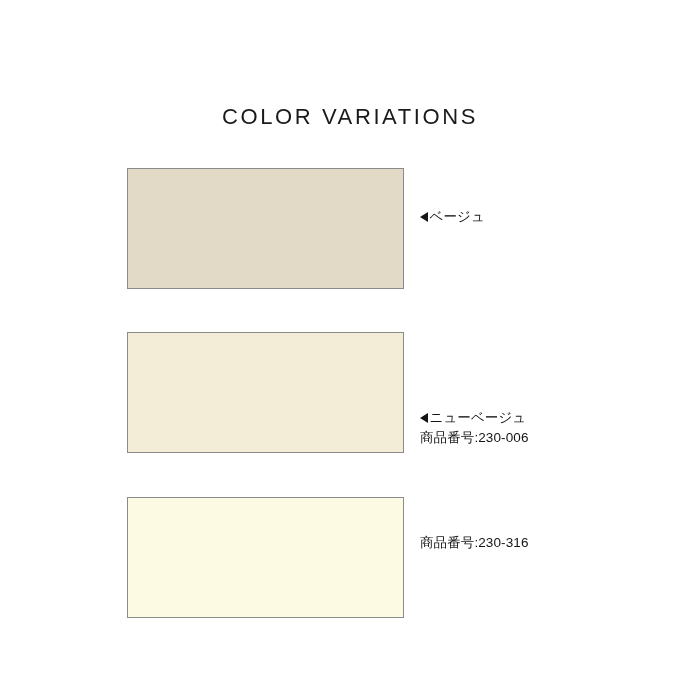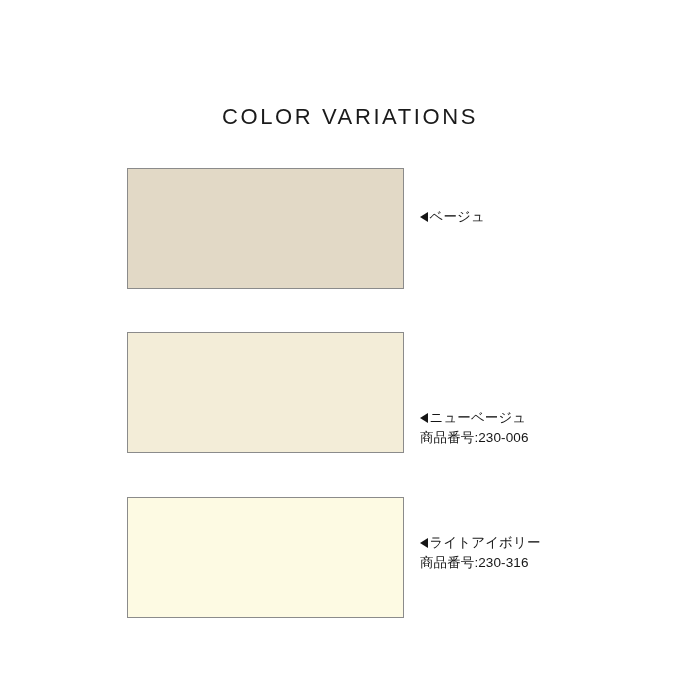--- a/index.html
+++ b/index.html
@@ -118,21 +118,17 @@
         <span class="tri-left" style="border-right-color: rgb(21, 21, 21);"></span>
         <span class="color-name-text">ニューベージュ</span>
       </span>
       <span class="label-line code-text">商品番号:230-006</span>
     </div>
   </div>
 
   <div class="variation-row" id="row-2">
     <div class="swatch" style="background: rgb(253, 250, 227); border-color: rgb(139, 139, 139);"></div>
     <div class="label-block" style="color: rgb(21, 21, 21);">
-      <span class="label-line label-name">
-        <span class="tri-left" style="border-right-color: rgb(21, 21, 21);"></span>
-        <span class="color-name-text">ライトアイボリー</span>
-      </span>
       <span class="label-line code-text">商品番号:230-316</span>
     </div>
   </div>
 
 </div>
 
 </body></html>

